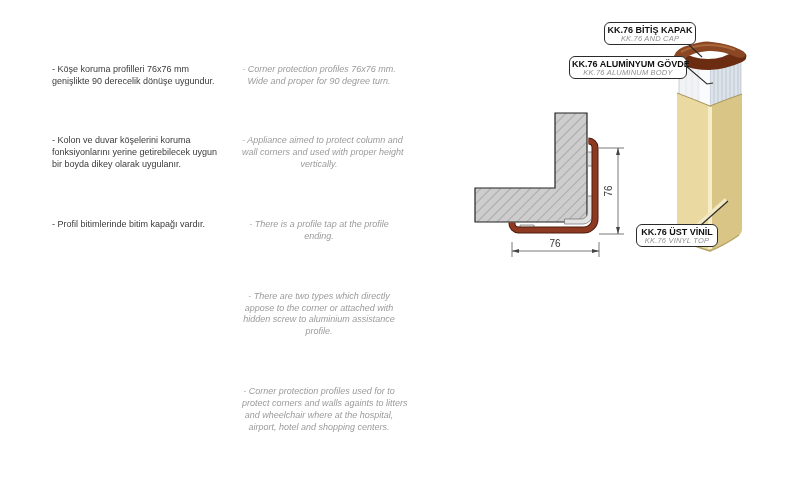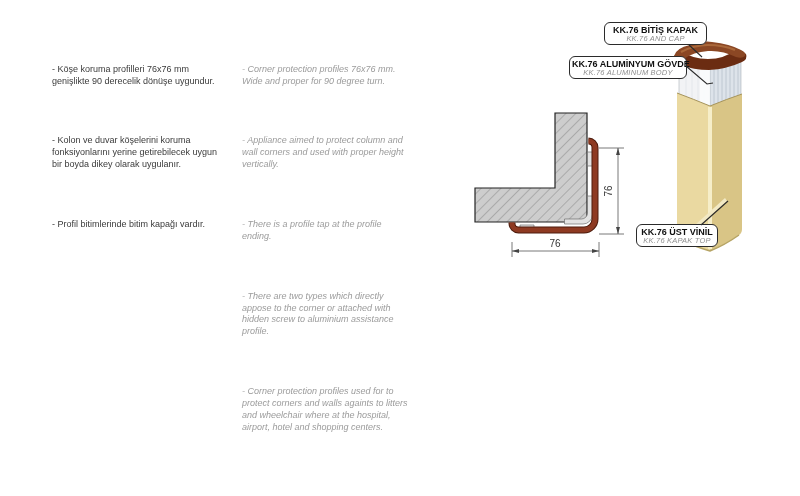--- a/index.html
+++ b/index.html
@@ -1,28 +1,28 @@
 <!DOCTYPE html>
 <html><head>
 <meta charset="utf-8">
 <style>
   html,body{margin:0;padding:0;background:#fff;}
   .page{position:relative;width:800px;height:496px;background:#ffffff;overflow:hidden;
         font-family:"Liberation Sans", sans-serif;}
   .desc{position:absolute;top:28px;white-space:pre;font-size:9px;line-height:11.9px;}
   .desc p{margin:12px;white-space:pre;}
   .col-tr{left:40px;width:196px;color:#3a3a3a;}
-  .col-en{left:230px;width:178px;color:#9b9b9b;font-style:italic;}
+  .col-en{left:230px;width:178px;color:#9b9b9b;font-style:italic;text-align:center;}
   .drawing{position:absolute;left:445px;top:95px;width:200px;height:175px;}
   .render{position:absolute;left:648px;top:35px;width:130px;height:230px;}
   .callout{position:absolute;background:#ffffff;border:1.2px solid #2b2b2b;border-radius:6px;
            text-align:center;padding:2px 2px 1px 2px;box-sizing:border-box;line-height:1.12;}
   .callout .tr{display:block;font-weight:bold;font-size:9px;color:#101010;white-space:nowrap;}
   .callout .en{display:block;font-style:italic;font-size:7.5px;color:#8f8f8f;white-space:nowrap;letter-spacing:.2px;text-align:center;}
-  .c1{left:604px;top:22px;width:103px;}
+  .c1{left:604px;top:22px;width:92px;}
   .c2{left:569px;top:56px;width:118px;}
   .c3{left:636px;top:224px;width:82px;}
   .leaders{position:absolute;left:0;top:0;width:800px;height:496px;pointer-events:none;}
   .dimtext{font-size:10px;fill:#333;font-family:"Liberation Sans",sans-serif;}
 </style>
 </head>
 <body>
 
 <div class="page">
 
@@ -133,21 +133,21 @@
   <div class="callout c1">
     <span class="tr">KK.76 BİTİŞ KAPAK</span>
     <span class="en">KK.76 AND CAP</span>
   </div>
   <div class="callout c2">
     <span class="tr">KK.76 ALUMİNYUM GÖVDE</span>
     <span class="en">KK.76 ALUMINUM BODY</span>
   </div>
   <div class="callout c3">
     <span class="tr">KK.76 ÜST VİNİL</span>
-    <span class="en">KK.76 KAPAK TOP</span>
+    <span class="en">KK.76 VINYL TOP</span>
   </div>
 
   <svg class="leaders" viewBox="0 0 800 496">
     <line x1="689" y1="45" x2="702" y2="57" stroke="#2b2b2b" stroke-width="1.1"></line>
     <polyline points="686,66 707,84 713,83" fill="none" stroke="#2b2b2b" stroke-width="1.1"></polyline>
     <line x1="701" y1="225" x2="728" y2="201" stroke="#2b2b2b" stroke-width="1.1"></line>
   </svg>
 
 </div>
 

